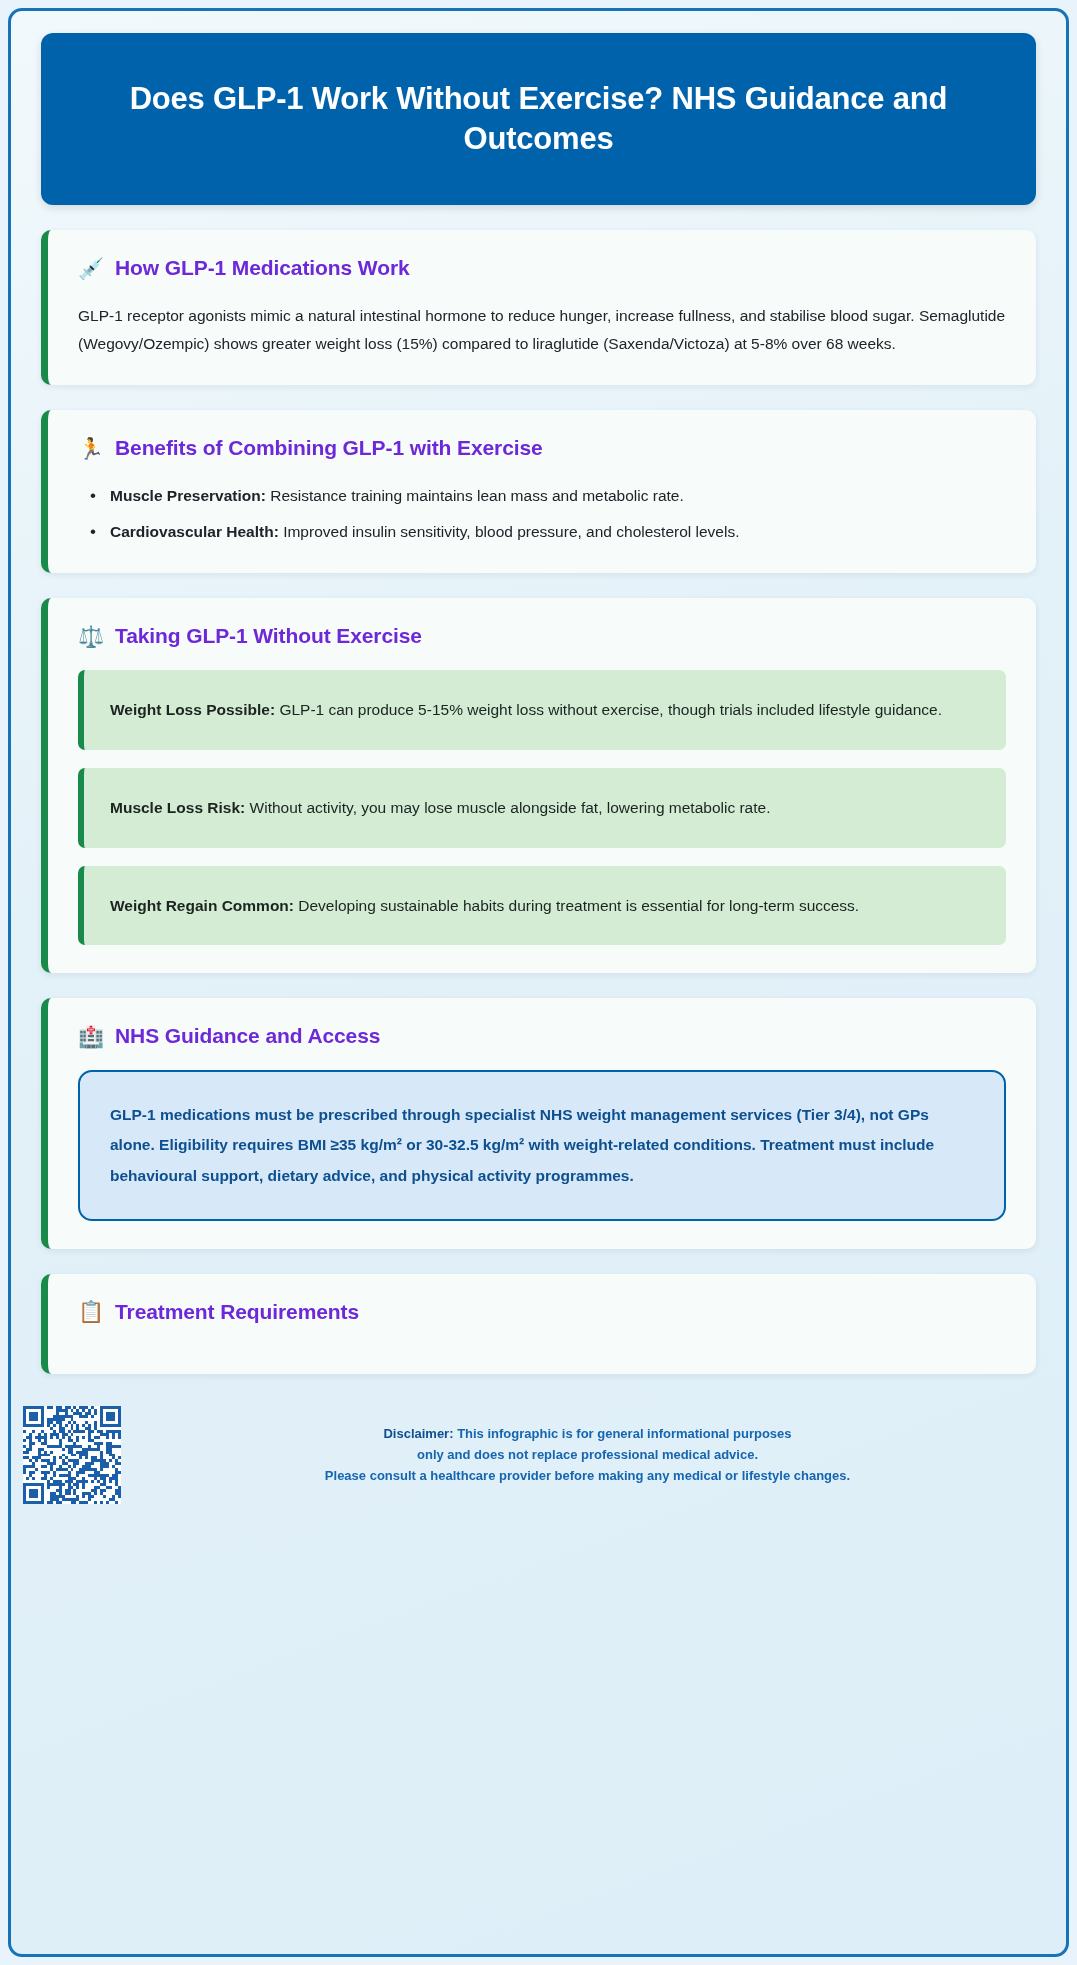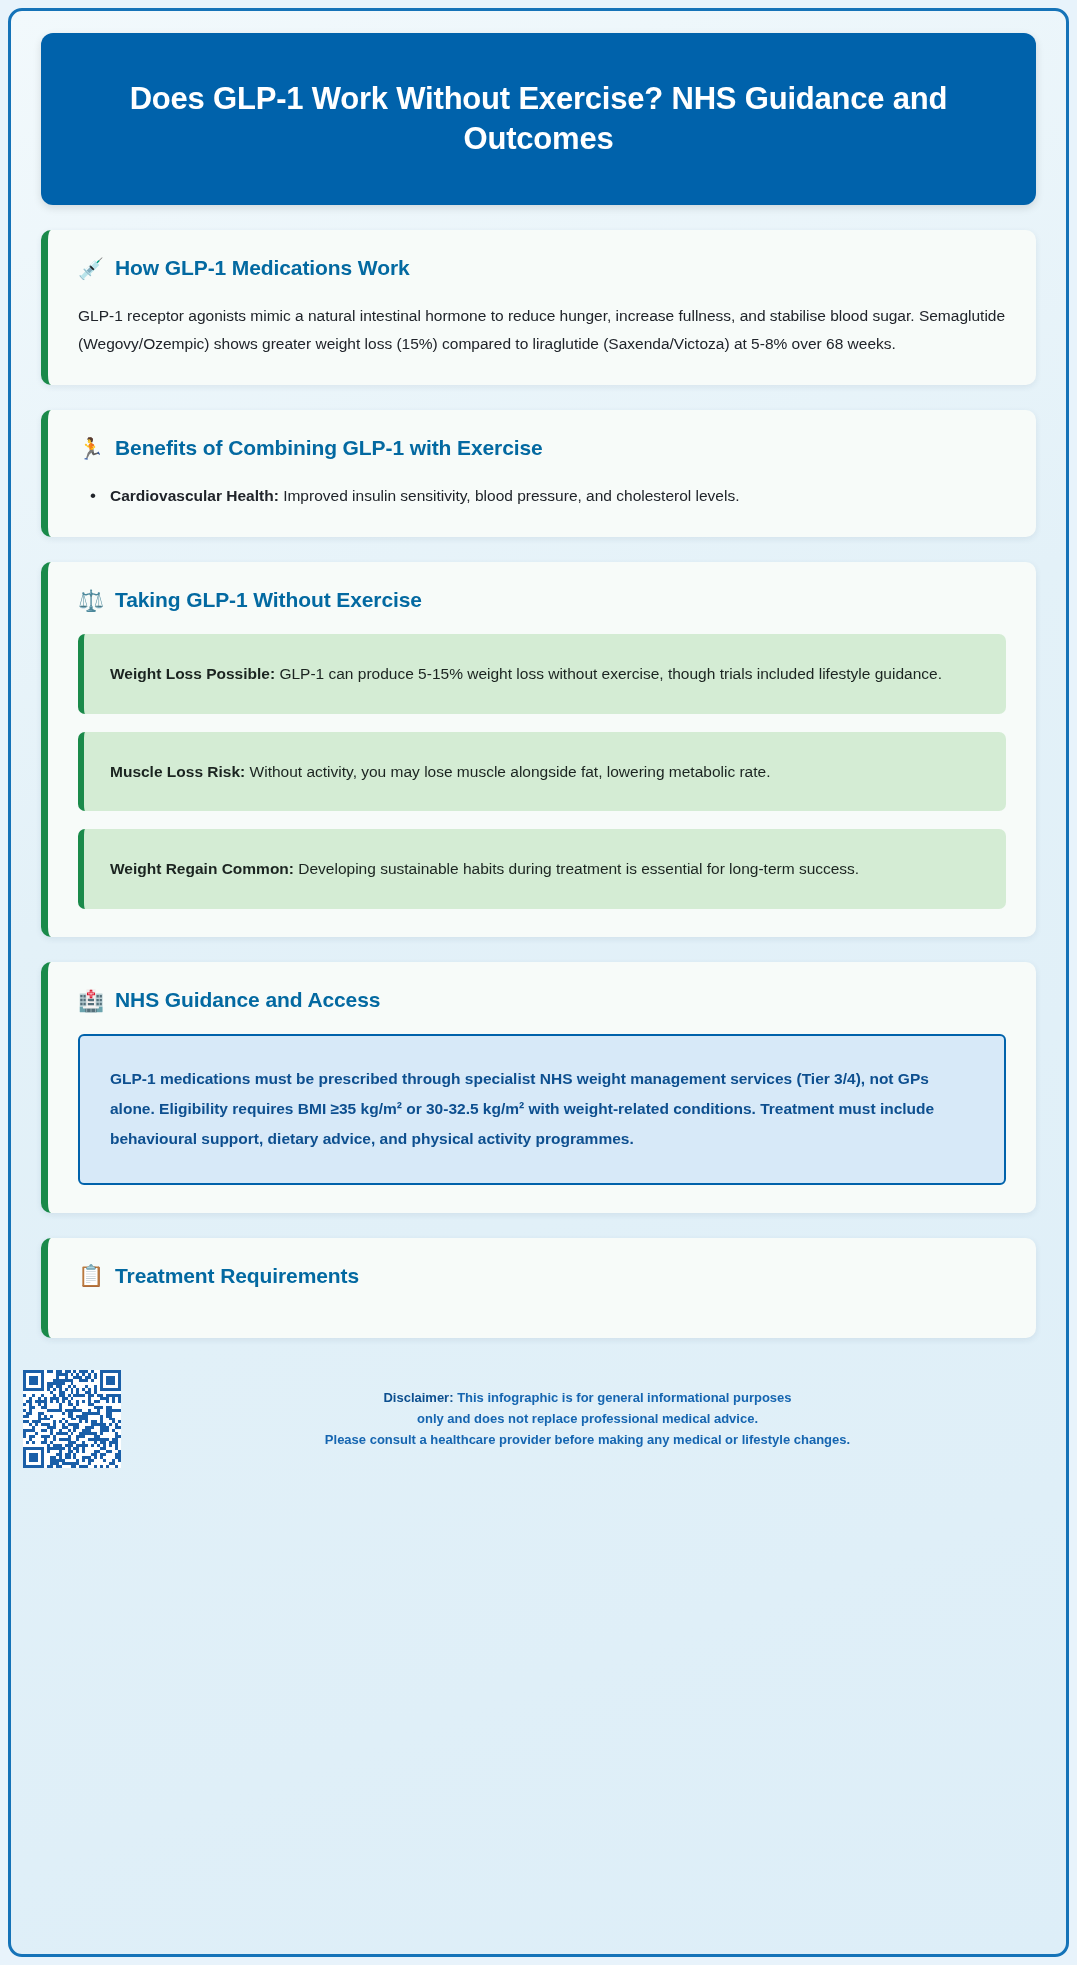--- a/index.html
+++ b/index.html
@@ -62,21 +62,21 @@
     gap: 13px;
     margin-bottom: 22px;
   }
   .card-icon {
     font-size: 21px;
     line-height: 1;
     width: 24px;
     text-align: center;
   }
   .card-title {
-    color: #0369a1;
+    color: #6d28d9;
     font-size: 21px;
     font-weight: bold;
     letter-spacing: -0.1px;
   }
 
   .card-text {
     font-size: 15.5px;
     line-height: 1.78;
     color: #20242a;
   }
@@ -116,21 +116,21 @@
     line-height: 1.78;
     color: #1b2420;
   }
   .hl-box:last-child { margin-bottom: 0; }
   .hl-box b { font-weight: bold; }
 
   
   .blue-box {
     background: #d7e9f8;
     border: 2px solid #0062ab;
-    border-radius: 6px;
+    border-radius: 14px;
     padding: 28px 30px;
     color: #0d4f8f;
     font-size: 15.5px;
     line-height: 1.95;
     font-weight: bold;
   }
 
   
   .footer {
     margin-top: 26px;
@@ -173,20 +173,23 @@
     </div>
     <p class="card-text">GLP-1 receptor agonists mimic a natural intestinal hormone to reduce hunger, increase fullness, and stabilise blood sugar. Semaglutide (Wegovy/Ozempic) shows greater weight loss (15%) compared to liraglutide (Saxenda/Victoza) at 5-8% over 68 weeks.</p>
   </div>
 
   <div class="card">
     <div class="card-head">
       <span class="card-icon">🏃</span>
       <span class="card-title">Benefits of Combining GLP-1 with Exercise</span>
     </div>
     <ul class="bullets">
+      <li>
+        <b>Muscle Preservation:</b><span> Resistance training maintains lean mass and metabolic rate.</span>
+      </li>
       <li>
         <b>Cardiovascular Health:</b><span> Improved insulin sensitivity, blood pressure, and cholesterol levels.</span>
       </li>
     </ul>
   </div>
 
   <div class="card">
     <div class="card-head">
       <span class="card-icon">⚖️</span>
       <span class="card-title">Taking GLP-1 Without Exercise</span>

